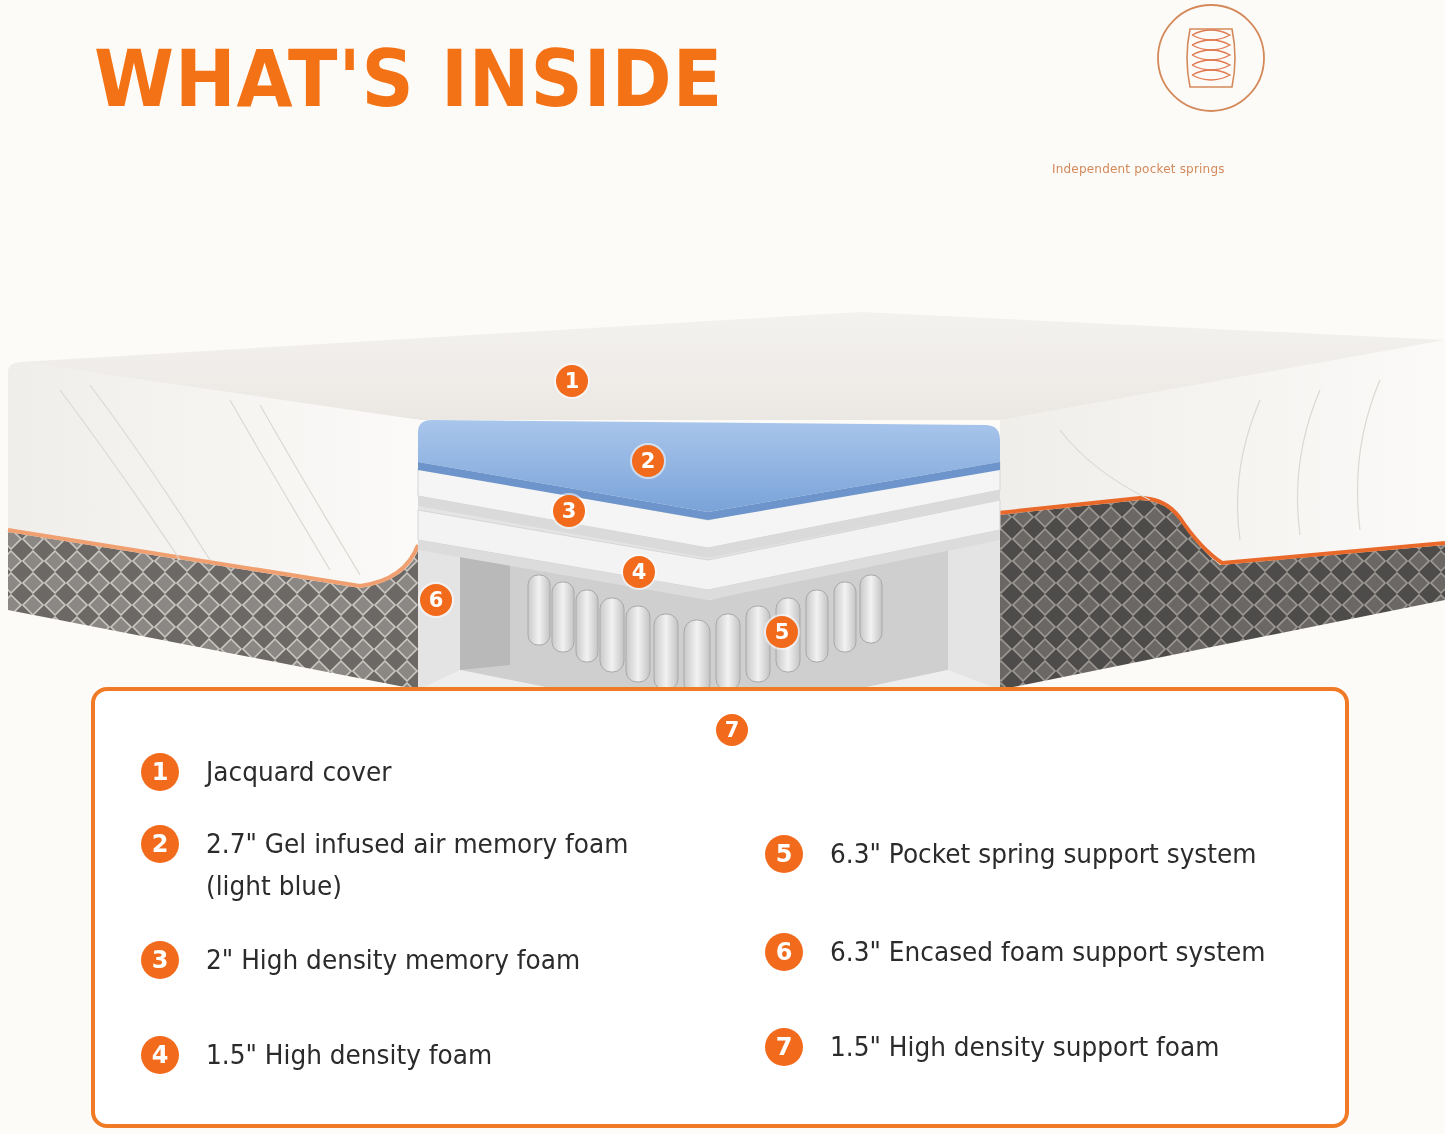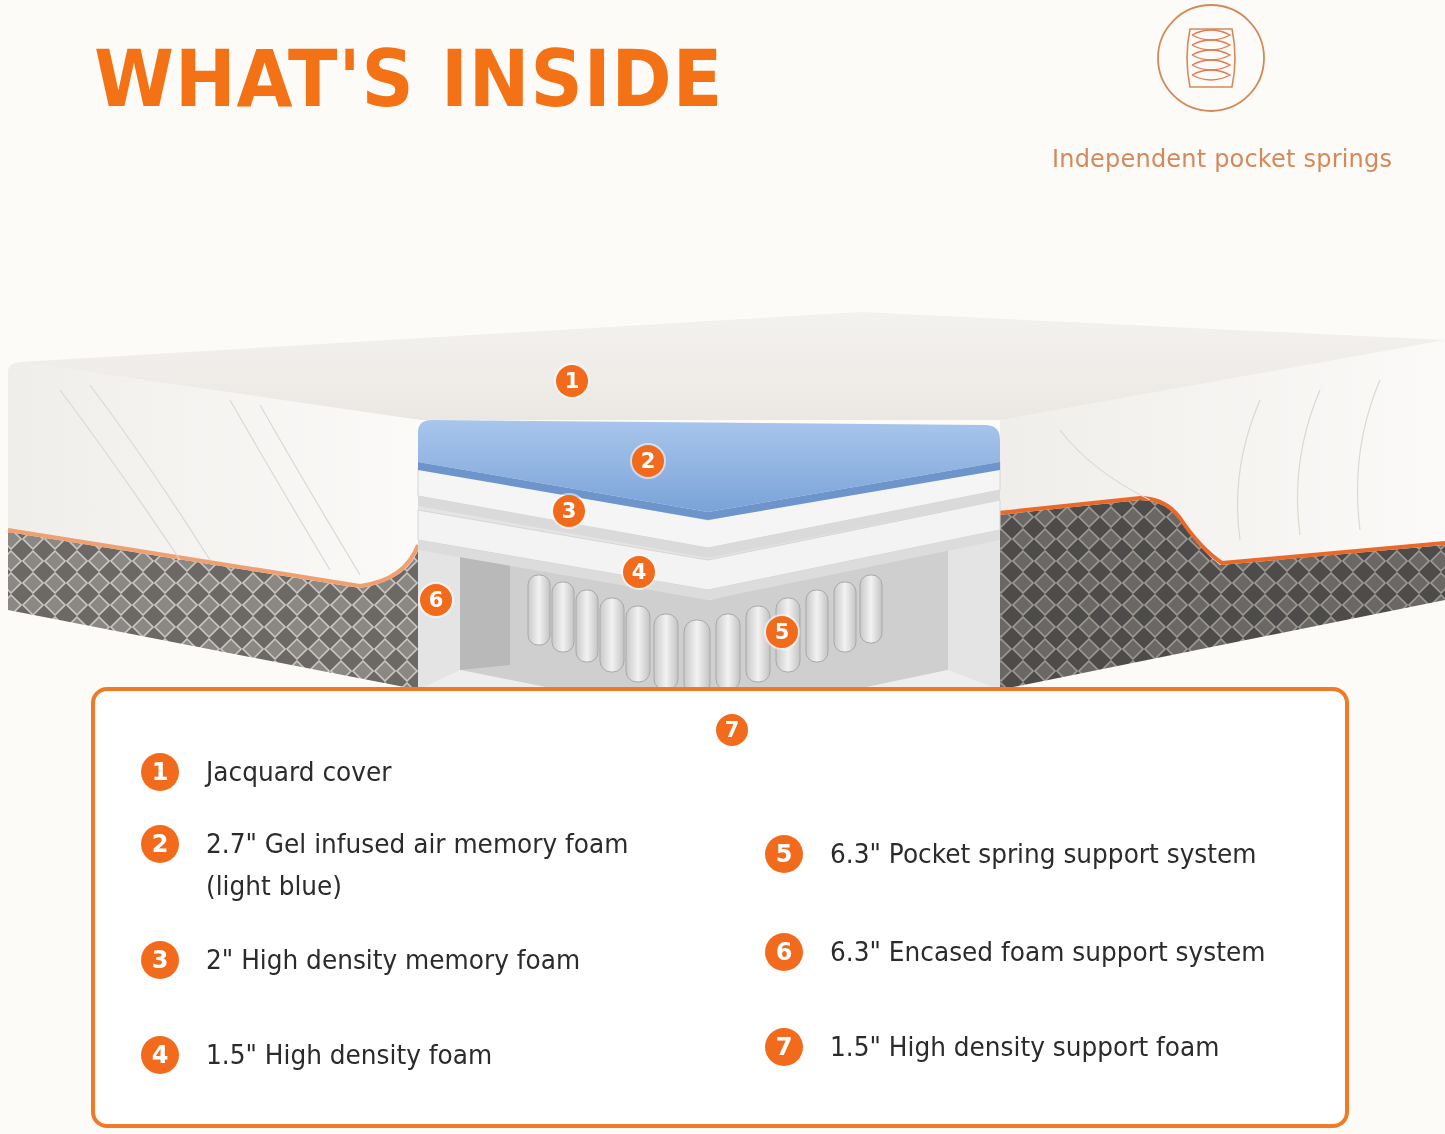--- a/index.html
+++ b/index.html
@@ -13,23 +13,23 @@
     position: absolute; left: 94px; top: 40px;
     font-family: "DejaVu Sans", sans-serif;
     font-weight: bold; font-size: 78px; letter-spacing: 1px;
     color: #f47216; line-height: 1;
     transform: scaleX(0.93); transform-origin: left top;
   }
   .feature-icon {
     position: absolute; left: 1156px; top: 3px; width: 110px; height: 110px;
   }
   .feature-label {
-    position: absolute; left: 1052px; top: 145px;
+    position: absolute; left: 1052px; top: 162px;
     font-family: "DejaVu Sans", sans-serif;
-    font-size: 24px; color: #d4895a; letter-spacing: 0.2px;
+    font-size: 12px; color: #d4895a; letter-spacing: 0.2px;
   }
   .illustration { position: absolute; left: 0; top: 300px; width: 1445px; height: 460px; }
   .marker {
     position: absolute; width: 32px; height: 32px; border-radius: 50%;
     background: #f26a1b; color: #fff; font-weight: bold;
     font-family: "DejaVu Sans", sans-serif; font-size: 21px;
     display: flex; align-items: center; justify-content: center;
     box-shadow: 0 0 0 2px rgba(255,255,255,0.55);
   }
   .legend-box {

